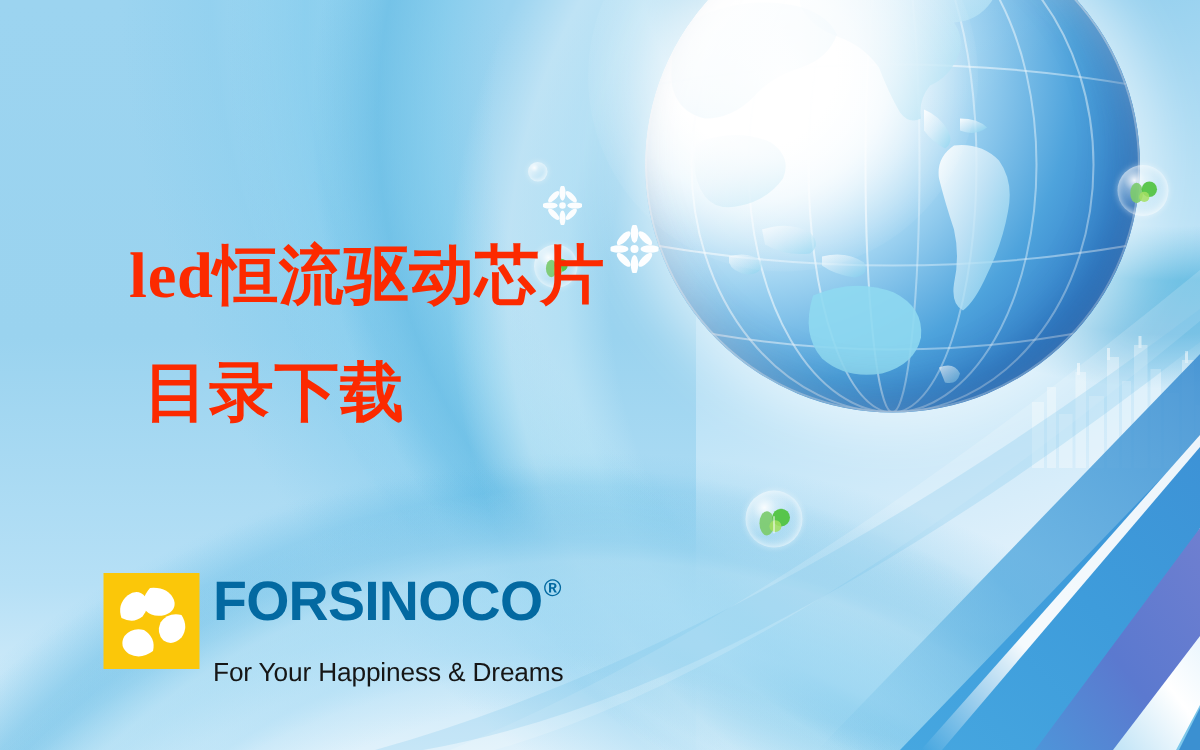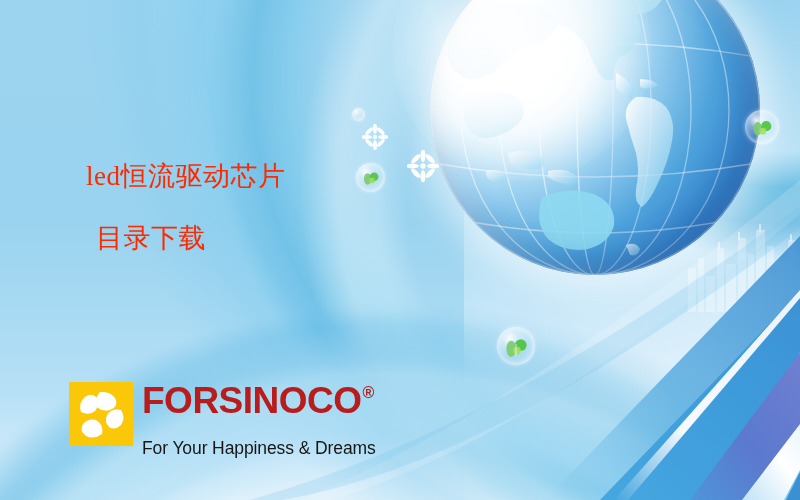--- a/index.html
+++ b/index.html
@@ -157,23 +157,23 @@
   .headline {
     position: absolute;
     left: 86px;
     top: 163px;
     width: 400px;
     z-index: 20;
   }
   .headline-line {
     color: #fc2a00;
     font-family: "Liberation Serif", "DejaVu Serif", serif;
-    font-size: 27px;
+    font-size: 43px;
     line-height: 1.0;
-    font-weight: 400;
+    font-weight: 700;
     letter-spacing: 0.5px;
     white-space: nowrap;
   }
   .headline-line.line1 { margin-left: 0px; }
   .headline-line.line2 { margin-left: 10px; margin-top: 35px; }
 
   
   .logo {
     position: absolute;
     left: 69px;
@@ -194,21 +194,21 @@
     display: flex;
     flex-direction: column;
     justify-content: flex-start;
     padding-top: 1px;
   }
   .logo-wordmark {
     font-family: "Liberation Sans", sans-serif;
     font-weight: 700;
     font-size: 37px;
     line-height: 0.98;
-    color: #b91c1c;
+    color: #0369a1;
     letter-spacing: -0.5px;
     white-space: nowrap;
     display: flex;
     align-items: flex-start;
   }
   .logo-reg {
     font-size: 16px;
     line-height: 1;
     margin-top: 2px;
     margin-left: 1px;

